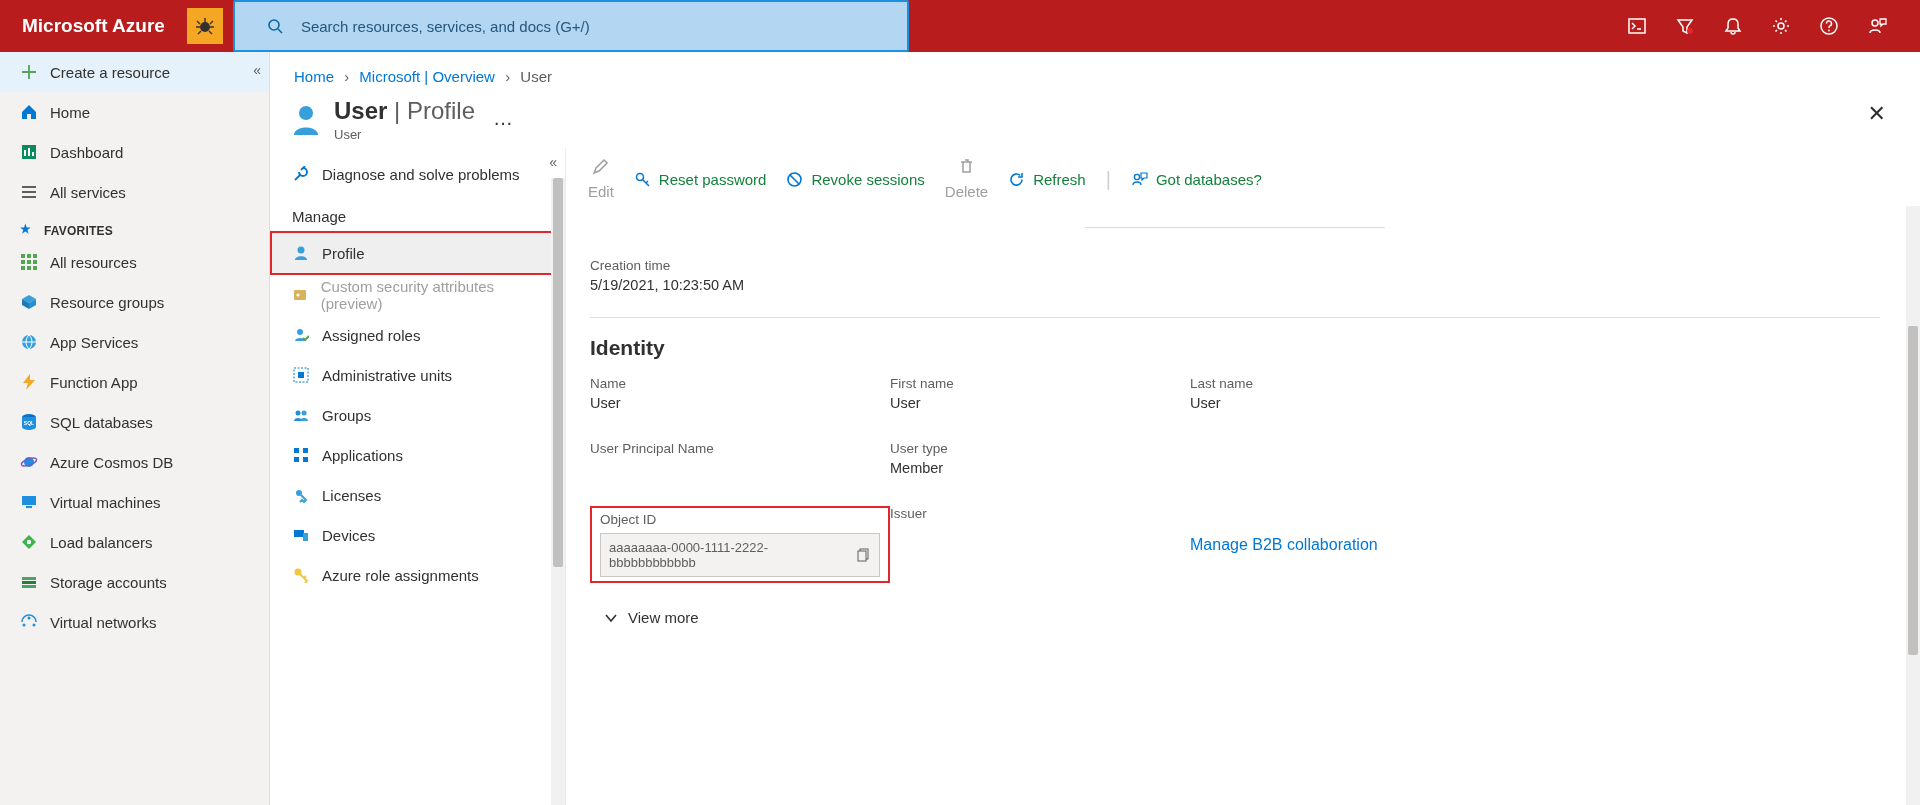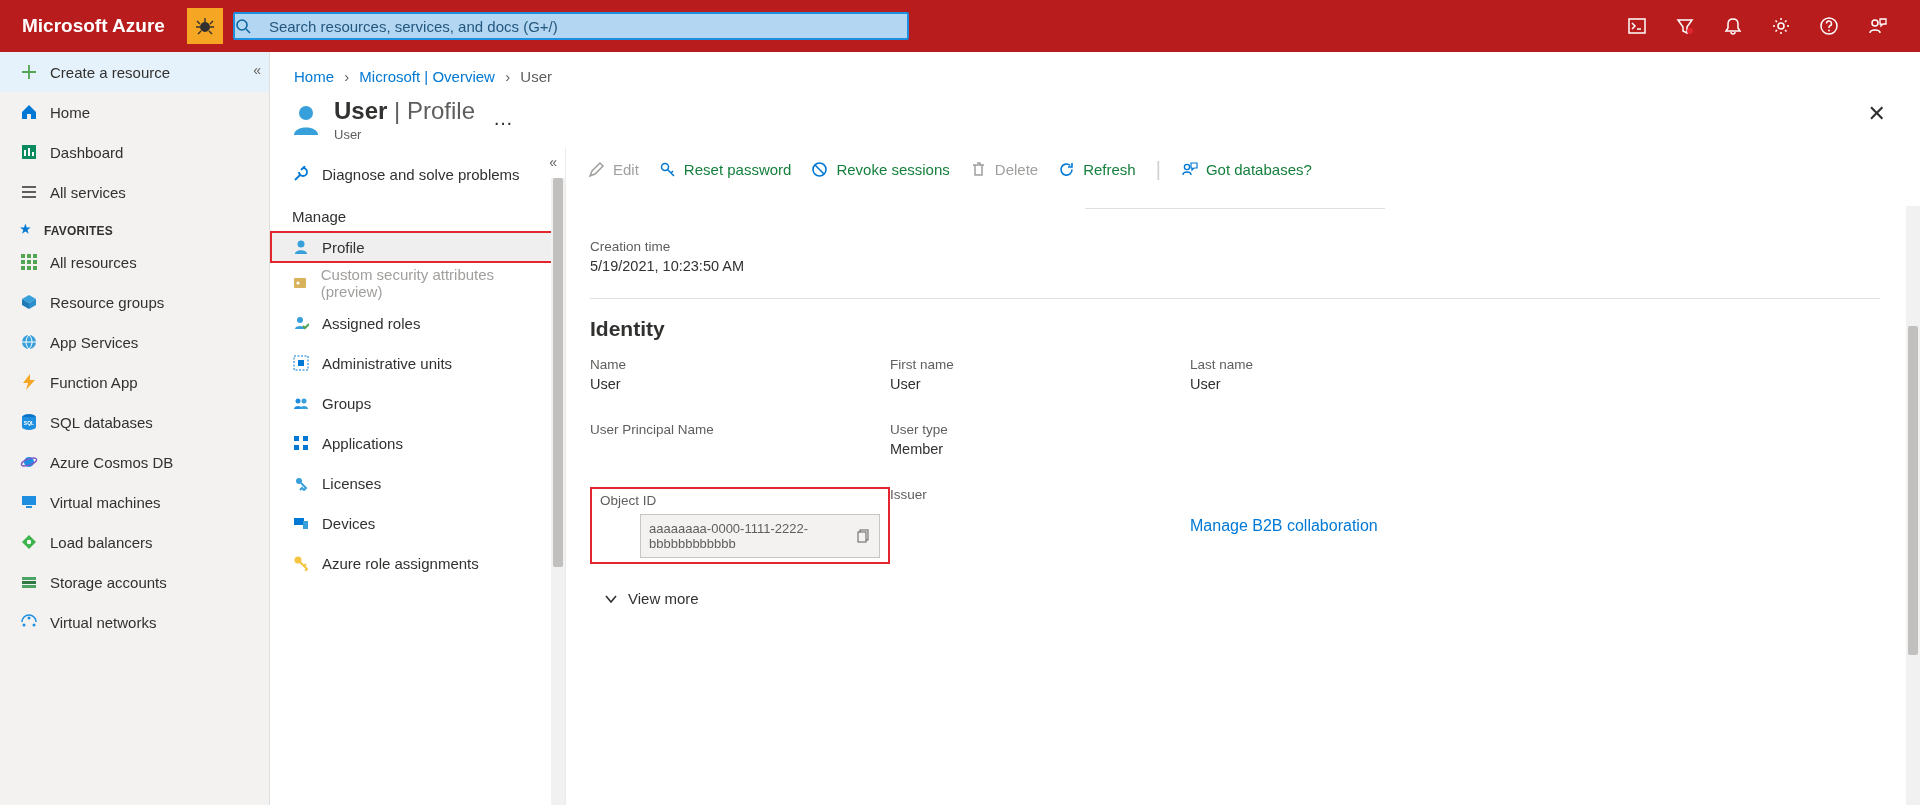--- a/index.html
+++ b/index.html
@@ -1,21 +1,21 @@
 <!DOCTYPE html>
 <html><head>
 <meta charset="utf-8">
 <style>
   * { box-sizing: border-box; margin: 0; padding: 0; font-family: "Segoe UI", Arial, sans-serif; }
   body { width: 1920px; height: 805px; overflow: hidden; background: #fff; color: #323130; }
   
   .topbar { height: 52px; background: #b91c1c; display: flex; align-items: center; color: #fff; }
   .brand { font-size: 19px; font-weight: 600; padding: 0 22px; white-space: nowrap; }
   .bug { width: 36px; height: 36px; background: #f5a623; display: flex; align-items: center; justify-content: center; margin-right: 10px; color: #323130; font-size: 20px; }
-  .searchwrap { flex: 0 0 676px; display: flex; align-items: center; background: #b3d6f2; border: 2px solid #1e8fe0; border-radius: 2px; height: 28px; margin-right: auto; }
+  .searchwrap { flex: 0 0 676px; display: flex; align-items: center; background: #b3d6f2; border: 2px solid #1e8fe0; border-radius: 2px; height: 52px; margin-right: auto; padding-left: 32px; }
   .searchwrap .sicon { width: 34px; text-align: center; color: #0b66a3; font-size: 16px; }
   .searchwrap input { flex: 1; border: none; background: transparent; outline: none; font-size: 15px; color: #1b3a57; }
   .searchwrap input::placeholder { color: #24577e; }
   .topicons { display: flex; gap: 2px; padding-right: 20px; }
   .topicon { width: 46px; height: 52px; display: flex; align-items: center; justify-content: center; color: #fff; font-size: 18px; cursor: pointer; }
   
   .layout { display: flex; height: calc(100% - 52px); }
   .leftnav { width: 270px; background: #f3f2f1; border-right: 1px solid #e1dfdd; position: relative; }
   .collapse { position: absolute; right: 8px; top: 10px; color: #605e5c; font-size: 14px; cursor: pointer; }
   .navitem { display: flex; align-items: center; gap: 12px; height: 40px; padding: 0 20px; font-size: 15px; cursor: pointer; }
@@ -35,42 +35,42 @@
   .bhtxt .title .thin { font-weight: 300; color: #605e5c; }
   .bhtxt .title .strong { font-weight: 700; }
   .bhtxt .sub { font-size: 13px; color: #605e5c; margin-top: 2px; }
   .bhdots { margin-left: 18px; font-size: 20px; color: #323130; margin-top: 10px; cursor: pointer;}
   .bhclose { margin-left: auto; font-size: 22px; color: #323130; cursor: pointer; padding: 4px 10px;}
   
   .subnav { width: 296px; border-right: 1px solid #edebe9; position: relative; padding-top: 6px; }
   .subcollapse { position: absolute; right: 8px; top: 6px; color: #605e5c; font-size: 14px; cursor: pointer; }
   .subitem { display: flex; align-items: center; gap: 12px; height: 40px; padding: 0 22px; font-size: 15px; cursor: pointer; }
   .subitem.disabled { color: #a19f9d; cursor: default; }
-  .subitem.selected { background: #efefef; border: 2px solid #e3252d; padding: 0 20px; height: 32px; }
+  .subitem.selected { background: #efefef; border: 2px solid #e3252d; padding: 0 20px; height: 44px; }
   .subhdr { padding: 14px 22px 6px; font-size: 15px; color: #323130; }
   .si-icon { width: 18px; display: flex; align-items: center; justify-content: center; font-size: 16px; }
   .scrollbar-fake { width: 14px; background: #f1f1f1; position: absolute; right: 0; top: 30px; bottom: 0;}
   .scrollbar-thumb { background: #c2c0be; border-radius: 2px; position: absolute; left: 2px; right: 2px;}
   
   .split { display: flex; flex: 1; min-height: 0; }
   .content { flex: 1; position: relative; padding-right: 16px; }
   .cmdbar { display: flex; align-items: center; gap: 20px; padding: 10px 22px 14px; border-bottom: none;}
   .cmd { display: flex; align-items: center; gap: 8px; font-size: 15px; color: #15803d; cursor: pointer; }
-  .cmd.disabled { color: #a19f9d; cursor: default; }
+  .cmd.disabled { color: #a19f9d; cursor: default; flex-direction: column; }
   .cmd .ci { color: #0078d4; display: inline-flex; align-items: center;}
   .cmd.disabled .ci { color: #a19f9d;}
   .cmdsep { color: #d2d0ce; font-size: 20px; }
   .cbody { padding: 4px 24px 20px; }
   .imgph { width: 300px; height: 10px; border-bottom: 1px solid #e1dfdd; margin: 0 auto 30px; }
   .field-label { font-size: 13.5px; color: #605e5c; }
   .field-value { font-size: 14.5px; color: #323130; margin-top: 4px; }
   .hr { border: none; border-top: 1px solid #e1dfdd; margin: 24px 0 18px; }
   .secthdr { font-size: 21px; font-weight: 700; margin-bottom: 16px; }
   .grid3 { display: grid; grid-template-columns: 300px 300px 300px; row-gap: 30px; }
-  .objwrap { display: inline-flex; align-items: center; border: 1px solid #c8c6c4; background: #f3f2f1; padding: 6px 8px; font-size: 13px; color: #605e5c; margin-top: 6px; gap: 10px; margin-left: 40px;}
+  .objwrap { display: inline-flex; align-items: center; border: 1px solid #c8c6c4; background: #f3f2f1; padding: 6px 8px; font-size: 13px; color: #605e5c; margin-top: 6px; gap: 10px;}
   .objcopy { color: #323130; cursor: pointer;}
   .hi-box { border: 2px solid #e3252d; padding: 4px 8px; display: inline-block;}
   .linkblue { color: #0078d4; cursor: pointer; }
   .viewmore { display: flex; align-items: center; gap: 10px; margin-top: 26px; cursor: pointer; font-size: 15px; padding-left: 14px;}
   .content .scrollbar-fake { top: 58px; }
   svg { display: block; }
 </style>
 </head>
 <body>
 

